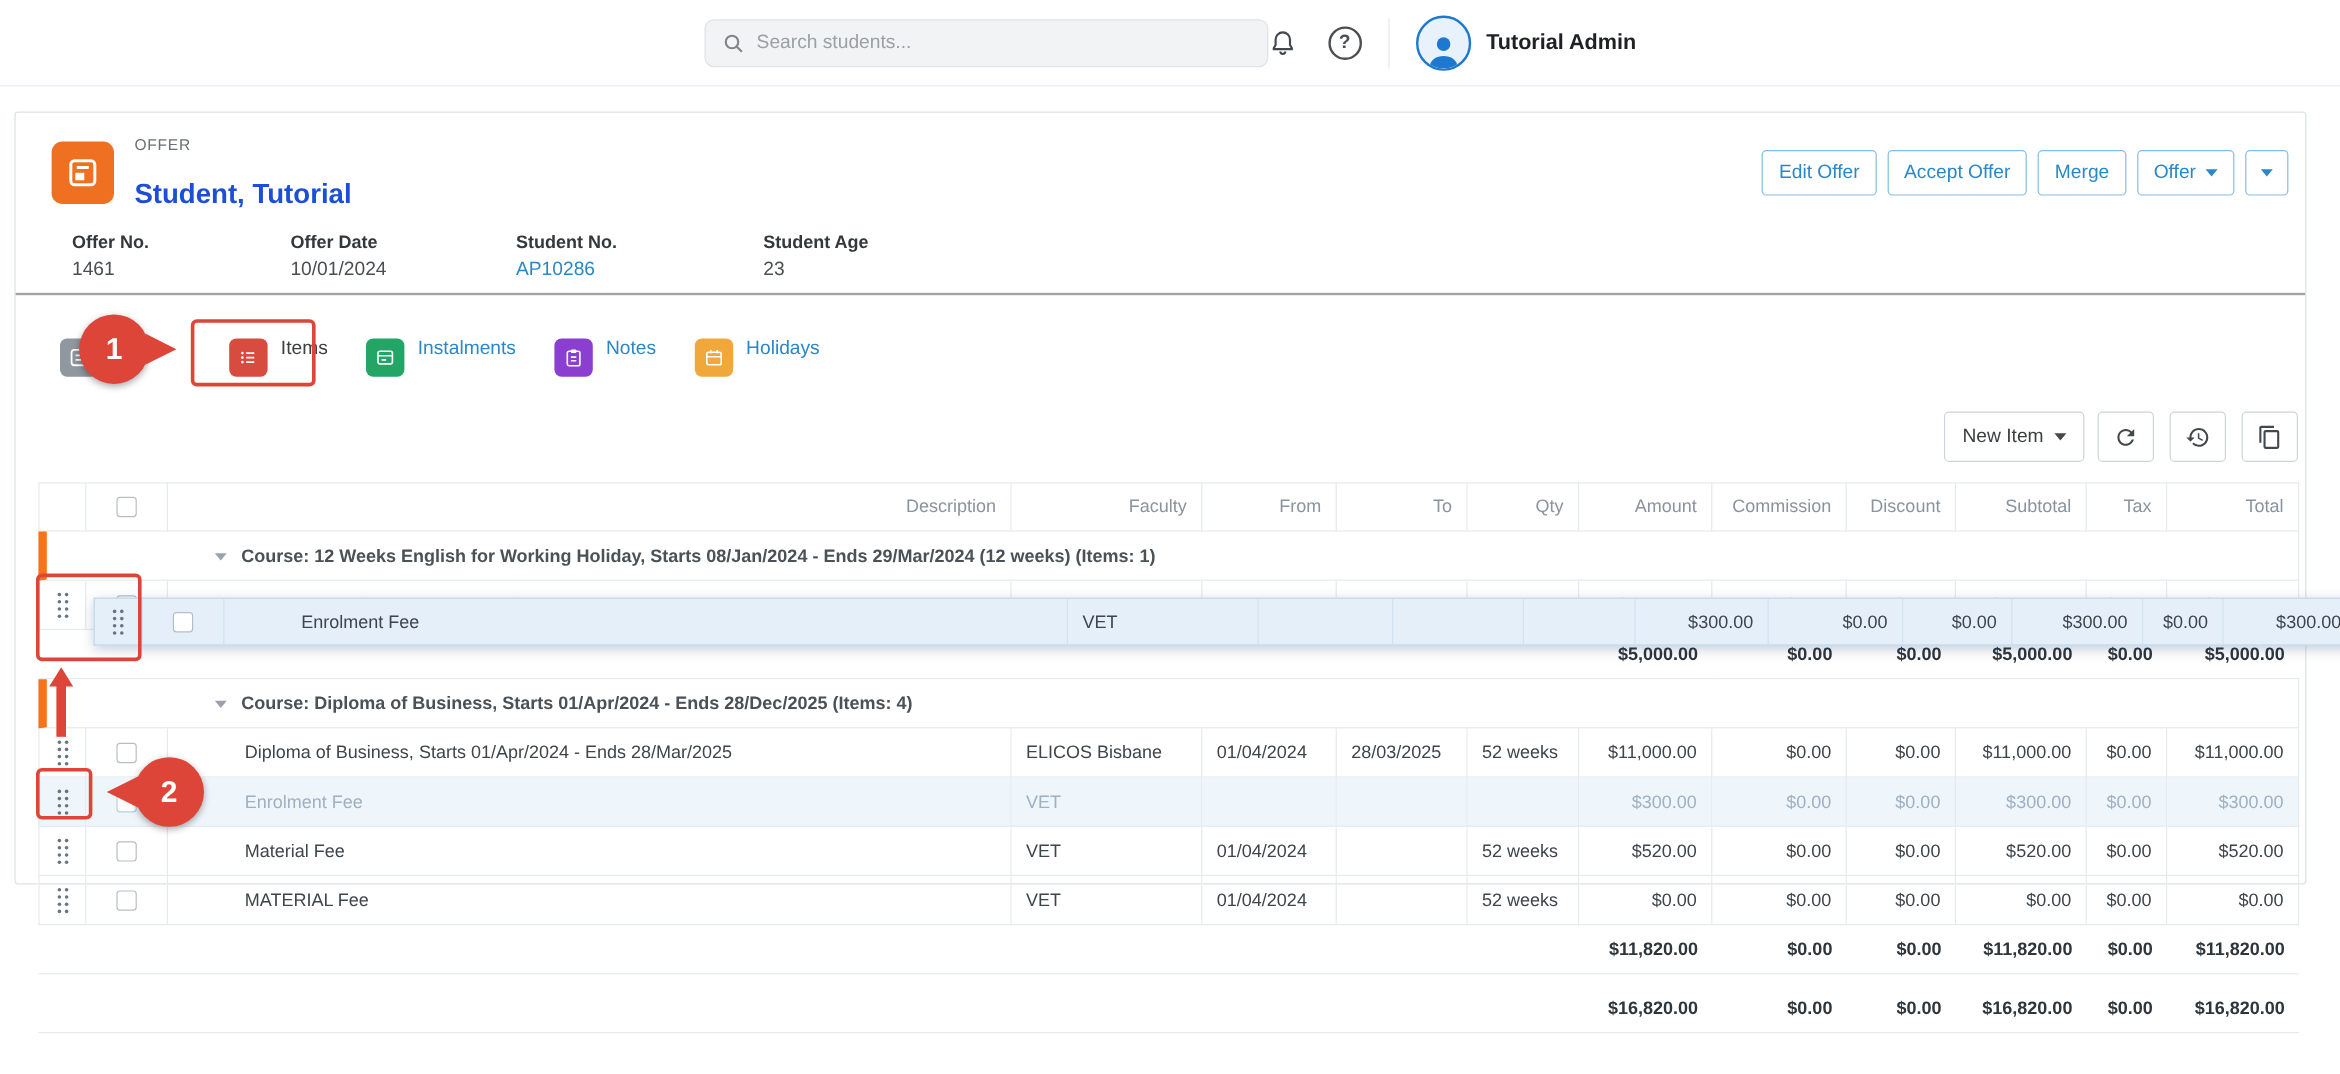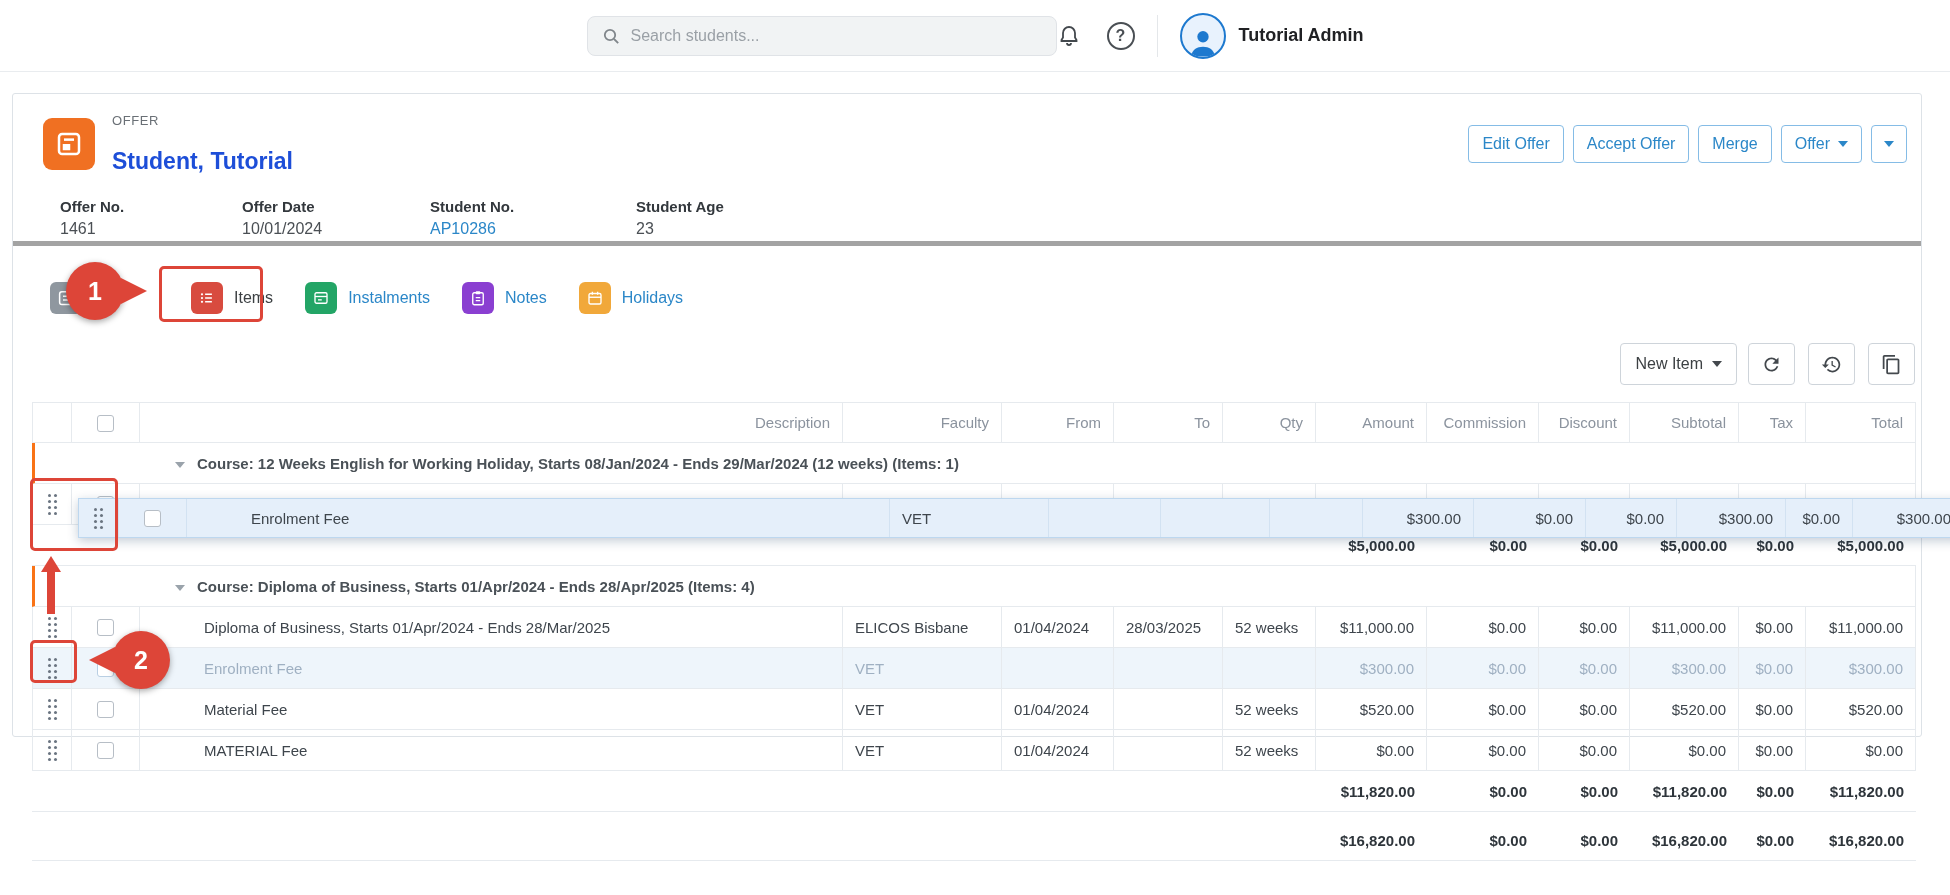--- a/index.html
+++ b/index.html
@@ -25,31 +25,31 @@
   .offer-icon{width:52px;height:52px;border-radius:9px;background:#f07022;display:flex;align-items:center;justify-content:center;flex:none}
   .titles{margin-left:17px}
   .offer-label{font-size:13px;color:#6a7076;letter-spacing:.6px}
   .offer-title{font-size:23px;font-weight:bold;color:#1d4ed8;margin-top:20px}
   .header-actions{margin-left:auto;display:flex;align-items:center;gap:9px}
   .btn-blue{height:38px;padding:15px 13px;background:#fff;border:1px solid #85bce6;border-radius:4px;color:#2b87c8;font-size:16px;display:flex;align-items:center;gap:8px;cursor:pointer;font-family:"Liberation Sans",sans-serif}
   .btn-caret{padding:0 12px}
   .bcaret{width:0;height:0;border-left:5px solid transparent;border-right:5px solid transparent;border-top:6px solid #2b87c8;display:inline-block}
   .bcaret.dark{border-top-color:#43484d}
 
-  .info-row{height:52px;display:flex;align-items:center;padding-left:47px;border-bottom:5px solid #a3a3a3}
+  .info-row{height:52px;display:flex;align-items:flex-start;padding-left:47px;border-bottom:2px solid #a3a3a3}
   .info-field{display:flex;flex-direction:column;gap:5px}
   .w1{width:182px}.w2{width:240px}.w3{width:188px}.w4{width:206px}
   .ilabel{font-size:15px;font-weight:bold;color:#33383d}
   .ivalue{font-size:16px;color:#4a4f54;display:flex;align-items:center;gap:8px}
   .ivalue.link{color:#2b87c8}
   .badge{background:#1577d2;color:#fff;font-size:13px;font-weight:bold;padding:3px 10px;border-radius:3px;line-height:1.2}
 
   
   .tabs{height:80px;display:flex;align-items:center;gap:32px;padding-left:37px;padding-top:24px}
-  .tab{display:flex;align-items:center;gap:11px;cursor:pointer}
+  .tab{display:flex;align-items:flex-start;gap:11px;cursor:pointer}
   .tab-icon{width:32px;height:32px;border-radius:6px;display:flex;align-items:center;justify-content:center;flex:none}
   .ti-hidden{background:#8f979f}.ti-items{background:#d84b3f}.ti-inst{background:#23a566}.ti-notes{background:#8a3fd1}.ti-hol{background:#f1a83a}
   .tab-ghost{display:inline-block;width:66px}
   .tab-label{font-size:16px}
   .tab-label.active{color:#3c4043}
   .tab-label.link{color:#2b87c8}
 
   
   .panel{padding:0 6px 0 19px}
   .toolbar{height:76px;display:flex;align-items:center;justify-content:flex-end;gap:11px;padding:0 0 0 0}
@@ -58,21 +58,21 @@
   .icon-button + .icon-button{margin-left:2px}
 
   
   table.grid{border-collapse:separate;border-spacing:0;table-layout:fixed;width:1884px;font-size:15px;color:#3e454c}
   .grid th{font-weight:normal;color:#8b939e;text-align:right;border-top:1px solid #e6eaee}
   .grid th,.grid td{height:41px;border-bottom:1px solid #e6eaee;border-right:1px solid #e6eaee;padding:0 12px;overflow:hidden;white-space:nowrap;vertical-align:middle}
   .grid th:first-child,.grid tr.item-row td:first-child{border-left:1px solid #e6eaee}
   .grid td.c1,.grid th.c1,.grid td.c2,.grid th.c2{padding:0;text-align:center}
   .grid .num{text-align:right}
   .grid .desc{padding-left:64px}
-  .grid tr.group-row td{border-left:3px solid #f97316;border-right:1px solid #e6eaee;padding-left:140px;font-weight:bold;color:#4a5157}
+  .grid tr.group-row td{border-left:7px solid #f97316;border-right:1px solid #e6eaee;padding-left:140px;font-weight:bold;color:#4a5157}
   .gcaret{width:0;height:0;border-left:5px solid transparent;border-right:5px solid transparent;border-top:6px solid #9aa3ab;display:inline-block;margin-right:12px;vertical-align:middle}
   .grid tr.totals-row td{border-left:none;border-right:none;font-weight:bold;color:#2e353b}
   .grid tr.spacer-row td{border:none;height:8px}
   .grid tr.row-muted td{background:#eef5fb;color:#9fb0c2}
   .checkbox{display:inline-block;width:17px;height:17px;border:1px solid #b7bec6;border-radius:3px;background:#fff;vertical-align:middle}
   .row-muted .checkbox{border-color:#b9cfe3}
   .grip{position:relative;display:inline-block;width:11px;height:22px;vertical-align:middle}
   .grip::before{content:"";position:absolute;left:1px;top:1px;width:3px;height:3px;border-radius:50%;background:#6a7480;
     box-shadow:0 6px 0 #6a7480,0 12px 0 #6a7480,0 18px 0 #6a7480,6px 0 0 #6a7480,6px 6px 0 #6a7480,6px 12px 0 #6a7480,6px 18px 0 #6a7480}
 
@@ -319,21 +319,21 @@
           <td colspan="7"></td>
           <td class="num">$5,000.00</td>
           <td class="num">$0.00</td>
           <td class="num">$0.00</td>
           <td class="num">$5,000.00</td>
           <td class="num">$0.00</td>
           <td class="num">$5,000.00</td>
         </tr>
 
         <tr class="group-row">
-          <td colspan="13"><span class="gcaret"></span><span>Course: Diploma of Business, Starts 01/Apr/2024 - Ends 28/Apr/2025 (Items: 4)</span></td>
+          <td colspan="13"><span class="gcaret"></span><span>Course: Diploma of Business, Starts 01/Apr/2024 - Ends 28/Dec/2025 (Items: 4)</span></td>
         </tr>
         <tr class="item-row">
           <td class="c1"><span class="grip"></span></td>
           <td class="c2"><span class="checkbox"></span></td>
           <td class="desc">Diploma of Business, Starts 01/Apr/2024 - Ends 28/Mar/2025</td>
           <td>ELICOS Bisbane</td>
           <td>01/04/2024</td>
           <td>28/03/2025</td>
           <td>52 weeks</td>
           <td class="num">$11,000.00</td>

